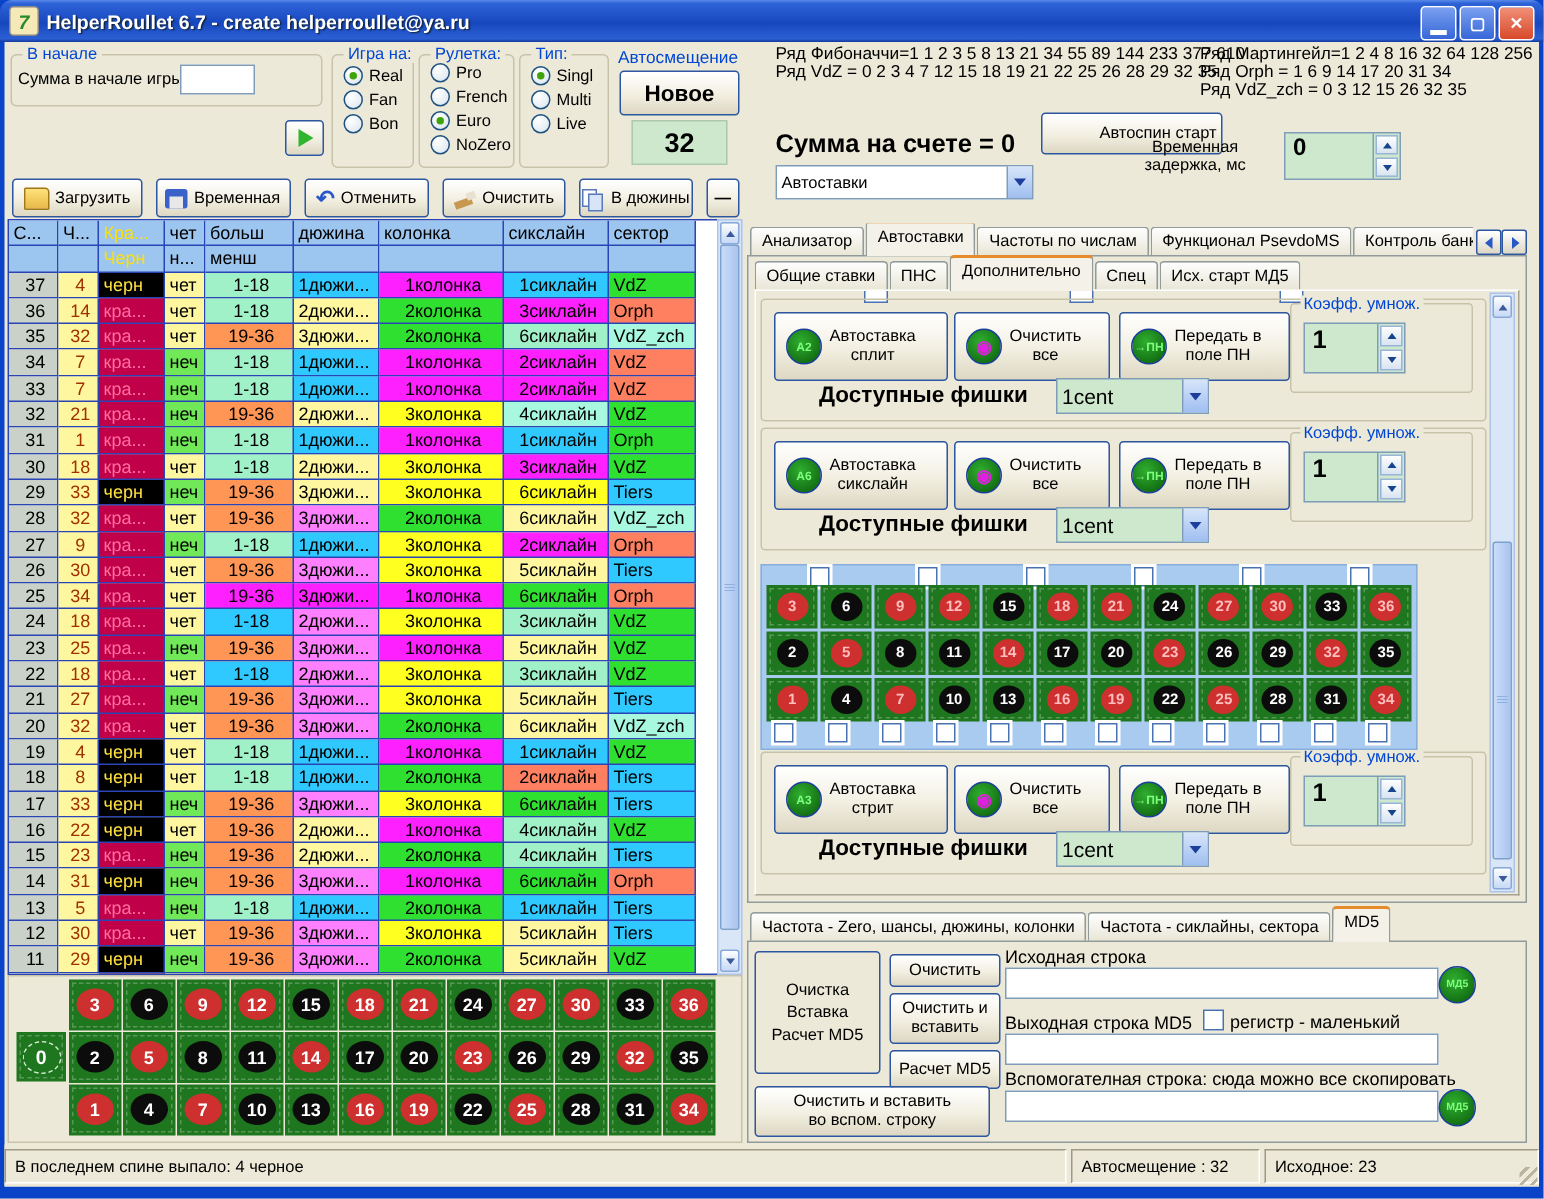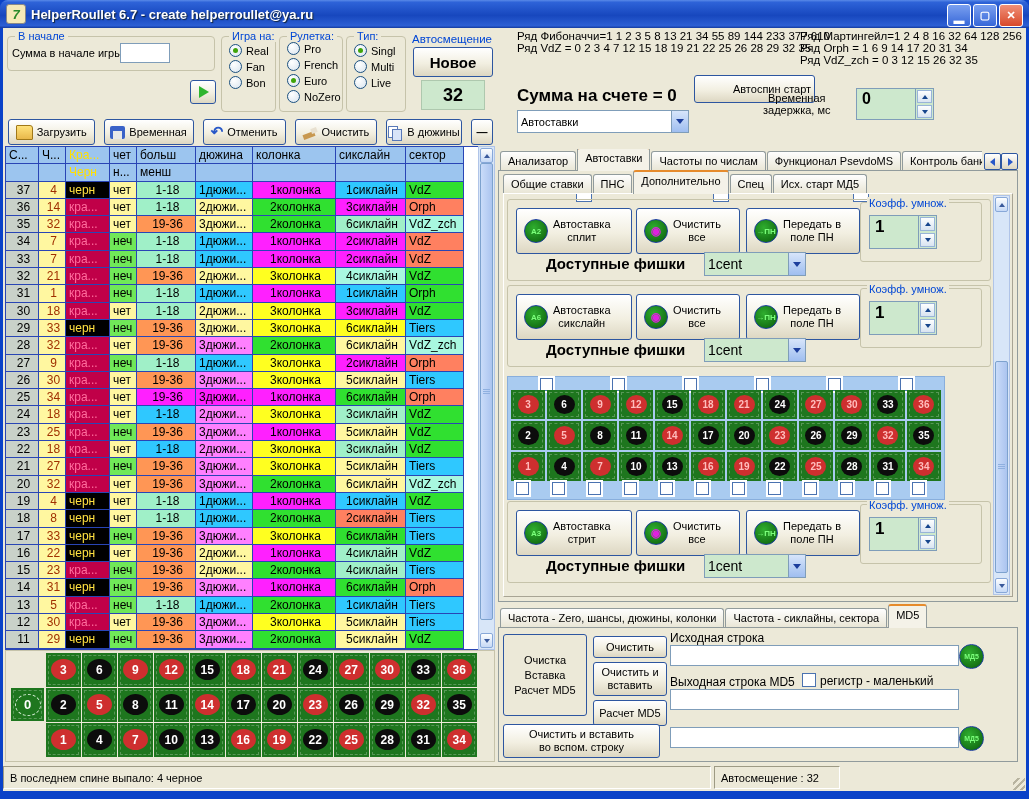--- a/index.html
+++ b/index.html
@@ -922,21 +922,23 @@
 
   <div class="abs" style="left:670px;top:631px;font-size:12px;">Исходная строка</div>
   <input class="tin abs" style="left: 670px; top: 645px; width: 283px; height: 17px;" value="">
   <div class="iconc abs" style="left:959px;top:644px;width:23px;height:23px;font-size:7px;">МД5</div>
 
   <div class="abs" style="left:670px;top:675px;font-size:12px;">Выходная строка MD5</div>
   <span class="abs" style="left:802px;top:673px;width:12px;height:12px;background:#fff;border:1px solid #4A72B0;"></span>
   <div class="abs" style="left:820px;top:674px;font-size:12px;">регистр  - маленький</div>
   <input class="tin abs" style="left: 670px; top: 689px; width: 283px; height: 17px;" value="">
 
+  <div class="abs" style="left:670px;top:712px;font-size:12px;">Вспомогателная строка: сюда можно все скопировать</div>
   <input class="tin abs" style="left: 670px; top: 727px; width: 283px; height: 17px;" value="">
   <div class="iconc abs" style="left:959px;top:726px;width:23px;height:23px;font-size:7px;">МД5</div>
 
   <div class="statusbar">
     <span class="ssec" style="width:694px;">В последнем спине выпало: 4 черное</span>
     <span class="ssec" style="width:112px;">Автосмещение : 32</span>
+    <span class="ssec" style="flex:1;">Исходное: 23</span>
   </div>
   <div class="grip"></div>
 </div>
 
 </body></html>

